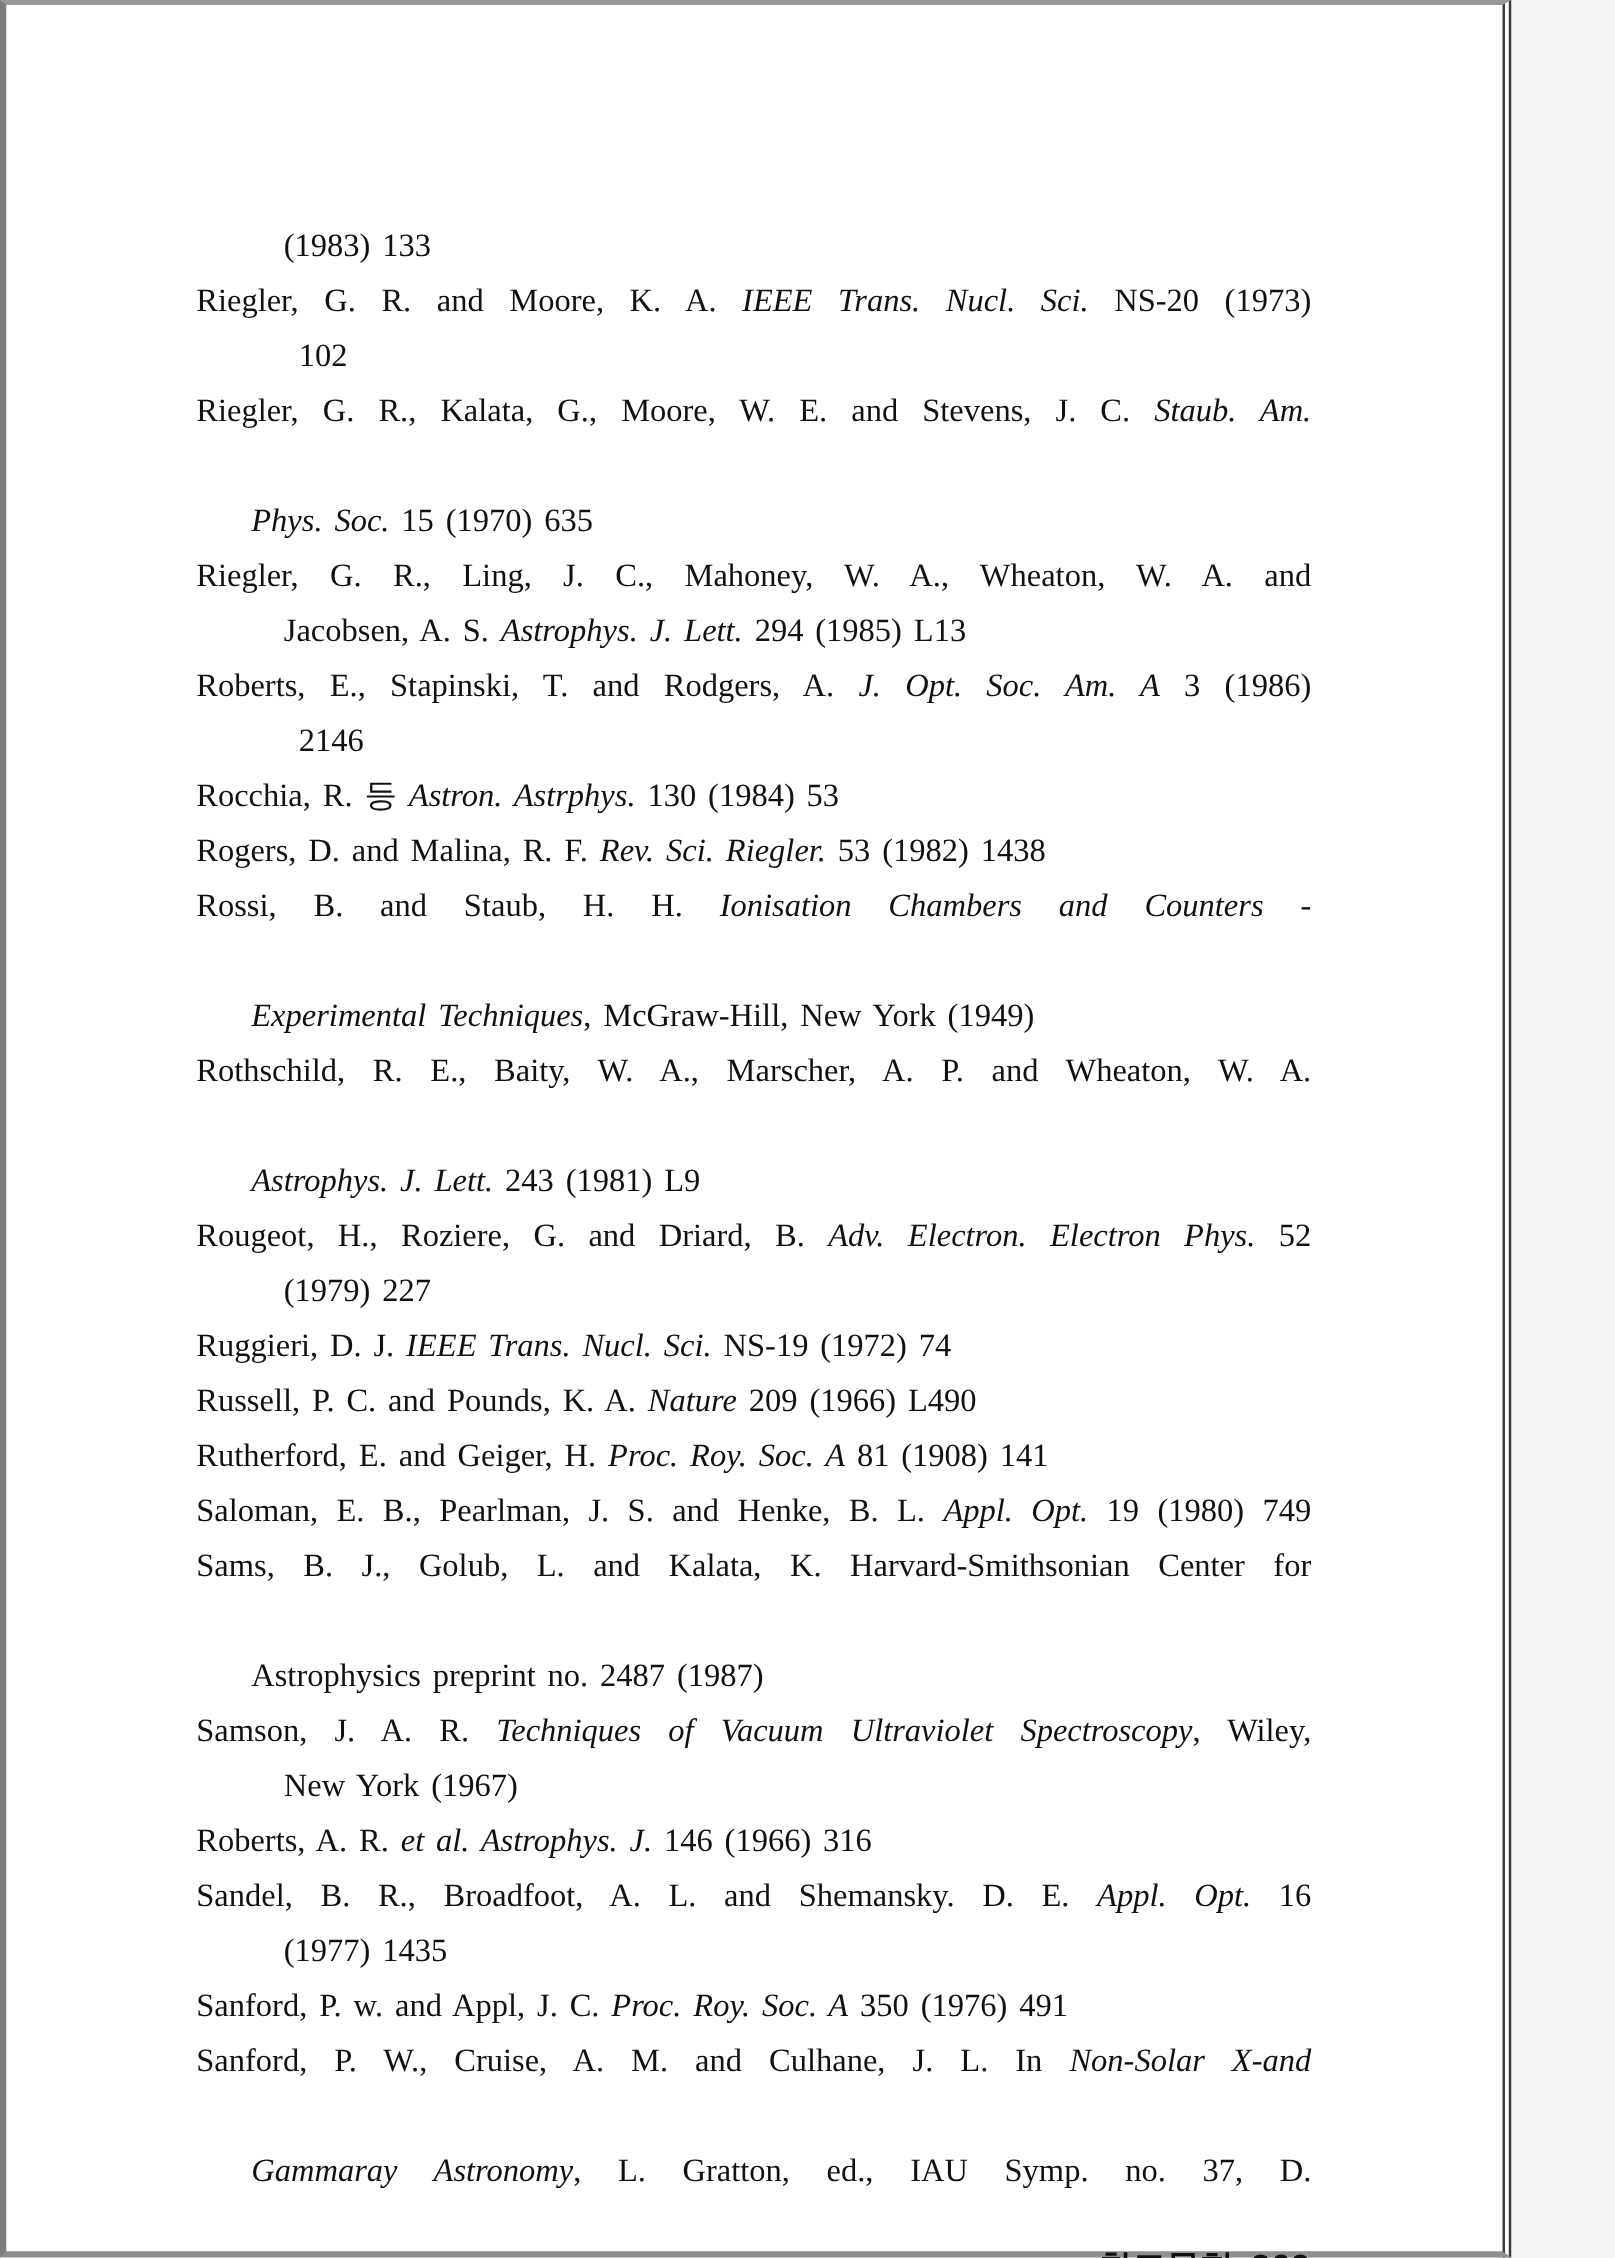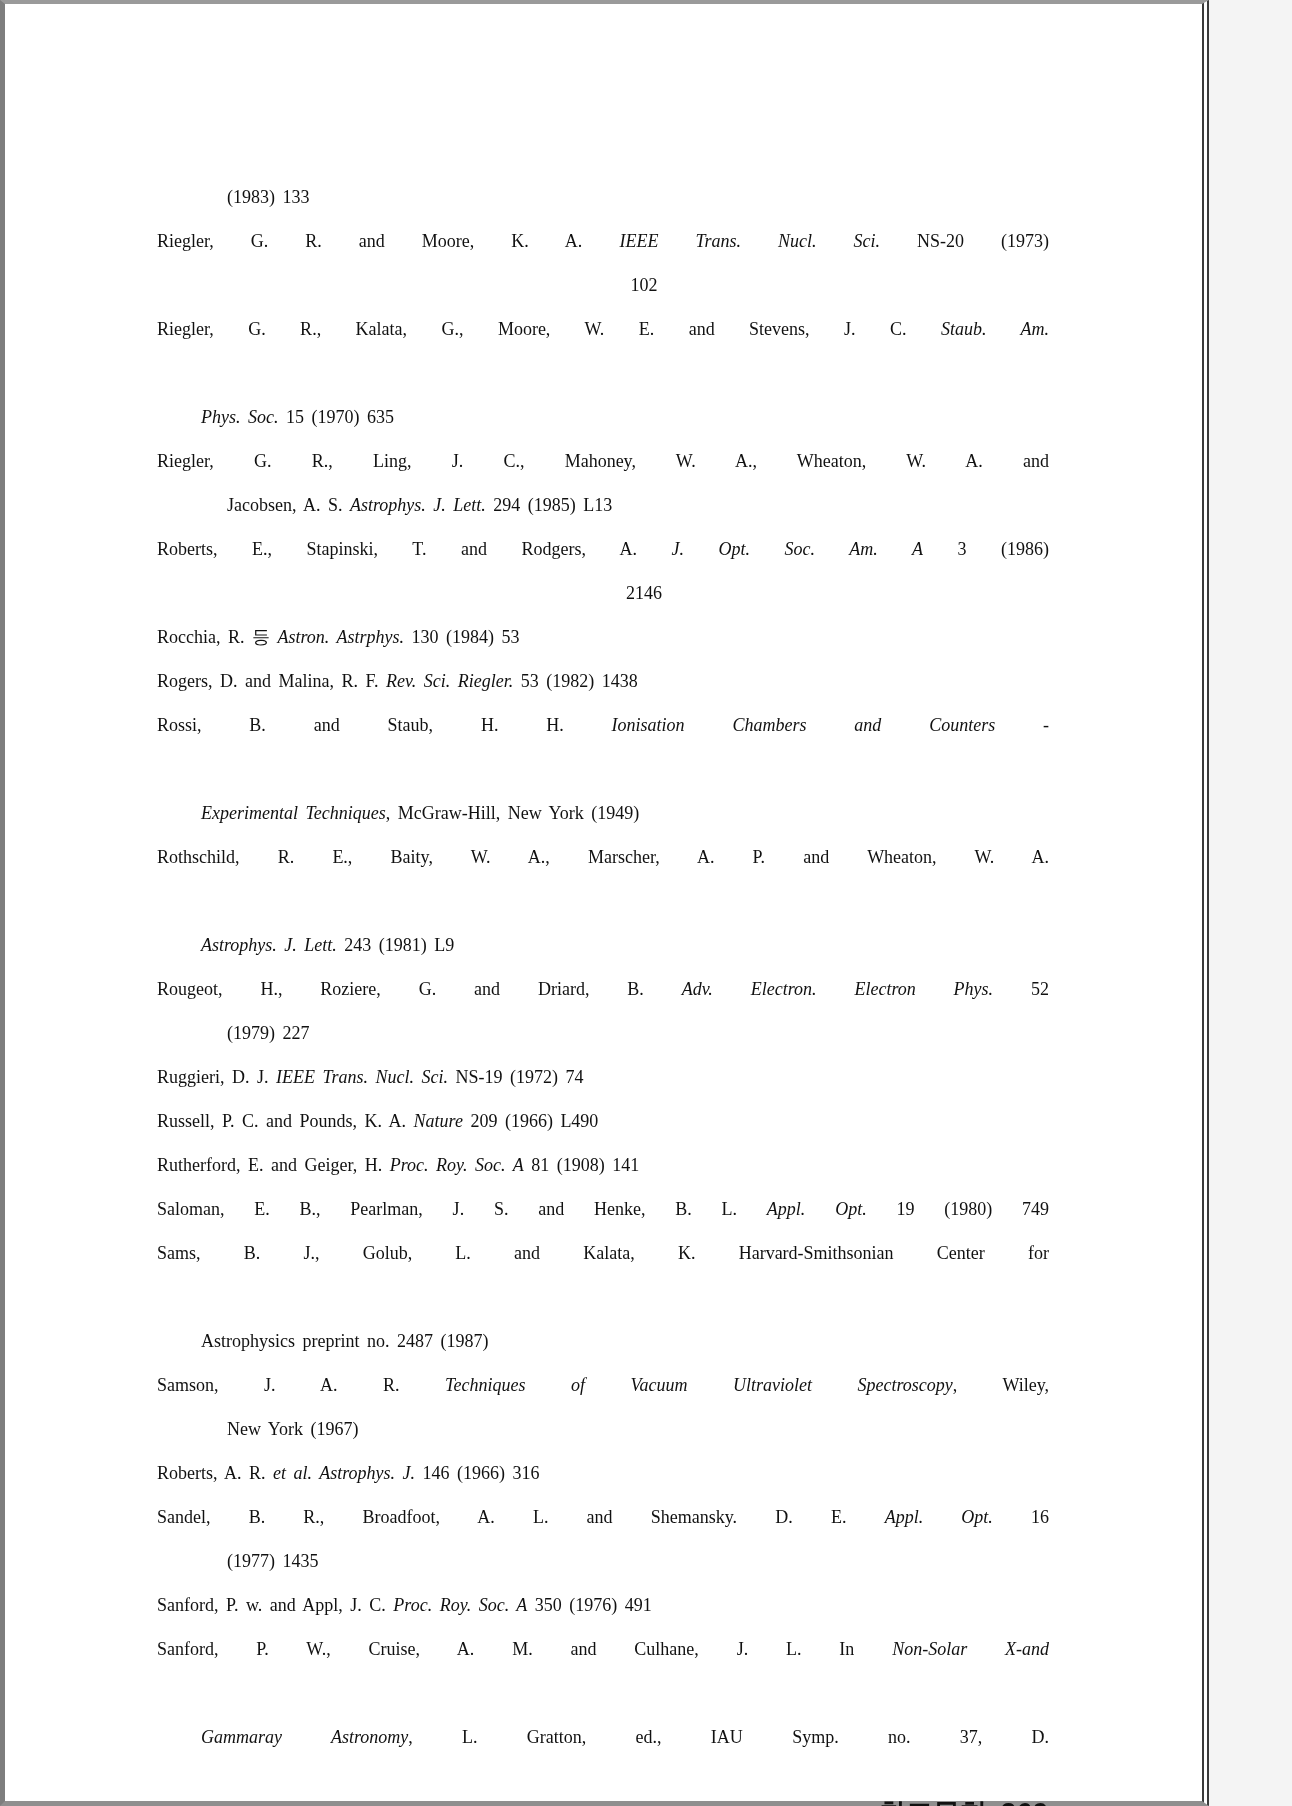--- a/index.html
+++ b/index.html
@@ -27,32 +27,32 @@
   .textblock {
     position: absolute;
     left: 152px;
     top: 171px;
     width: 892px;
     color: #111111;
   }
   .ref-line {
     min-height: 44px;
     line-height: 44px;
-    font-size: 18px;
+    font-size: 26px;
     word-spacing: 3px;
     white-space: normal;
     text-align: left;
   }
   .ref-line.just {
     text-align: justify;
     text-align-last: justify;
   }
   .ind1 { padding-left: 44px; margin-top: 44px; }
   .ind2 { padding-left: 70px; }
-  .ind3 { padding-left: 82px; text-align: center; }
+  .ind3 { padding-left: 82px; }
   .it { font-style: italic; }
   .footer {
     margin-top: 32px;
     line-height: 44px;
     text-align: right;
     font-size: 27px;
     font-weight: bold;
     color: #111111;
     font-family: "Liberation Sans", "DejaVu Sans", sans-serif;
   }

